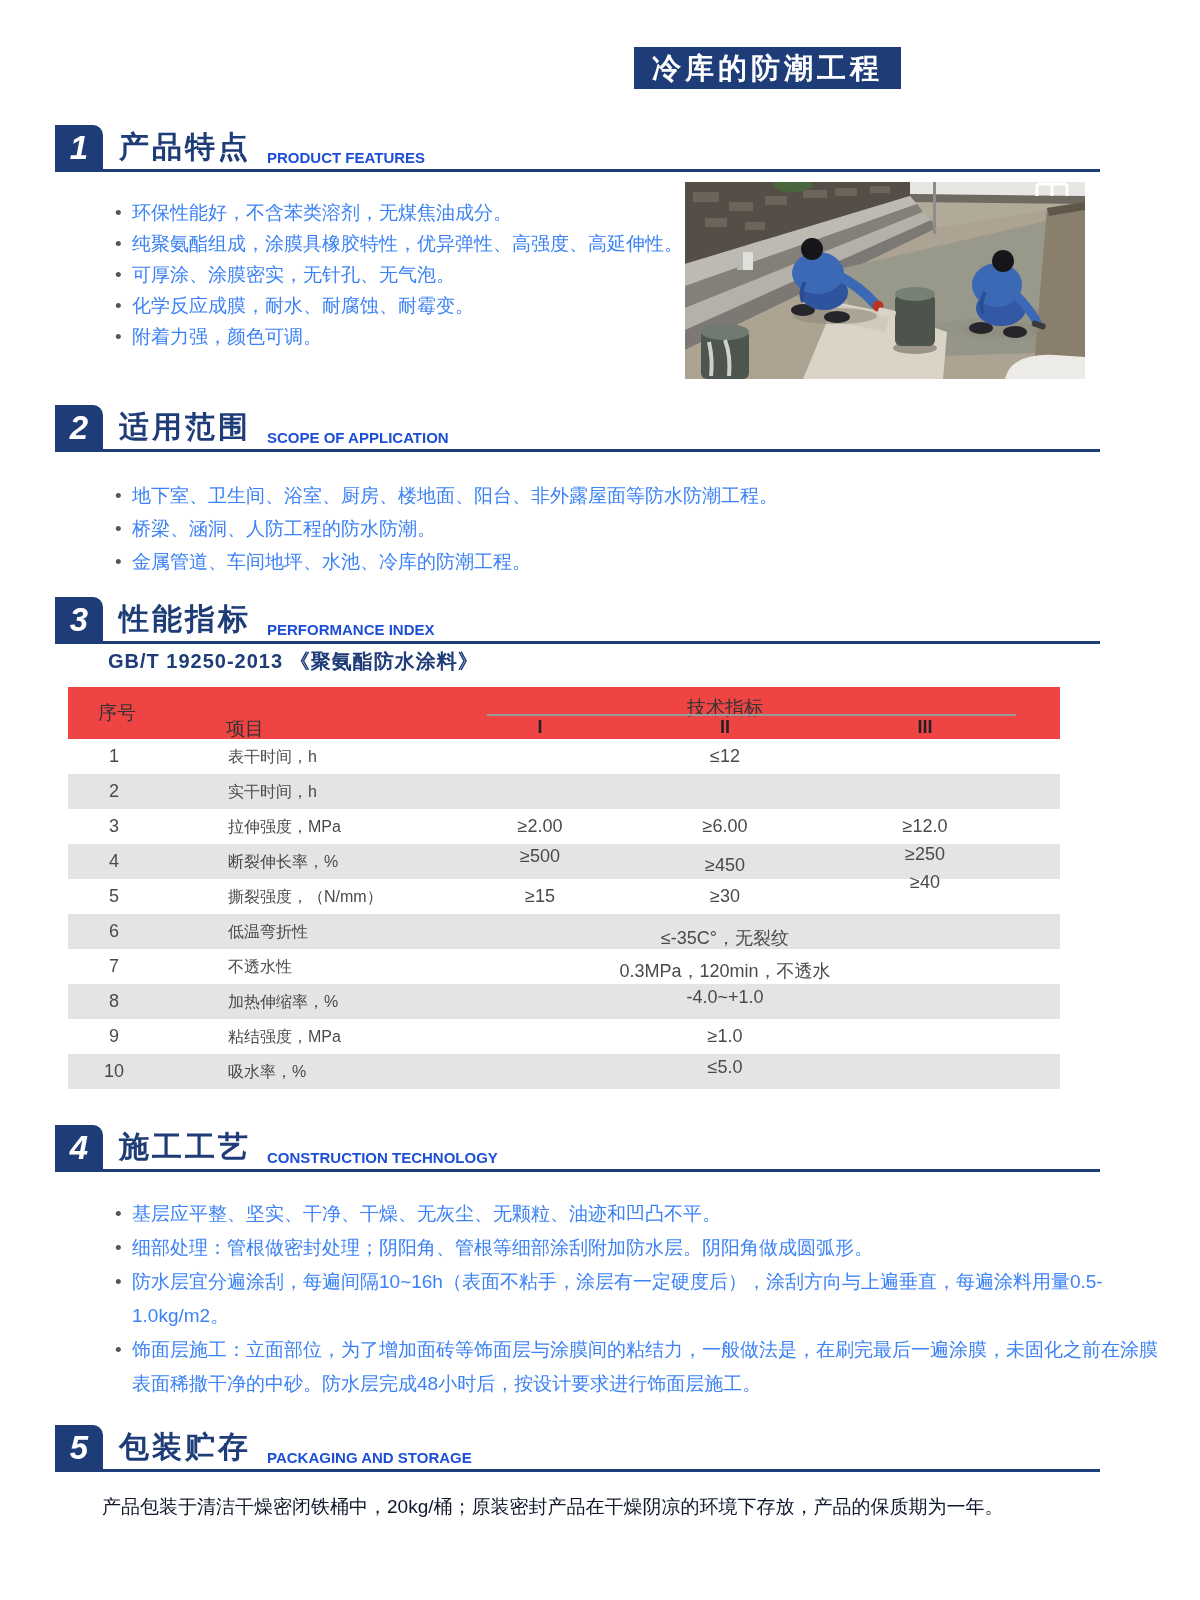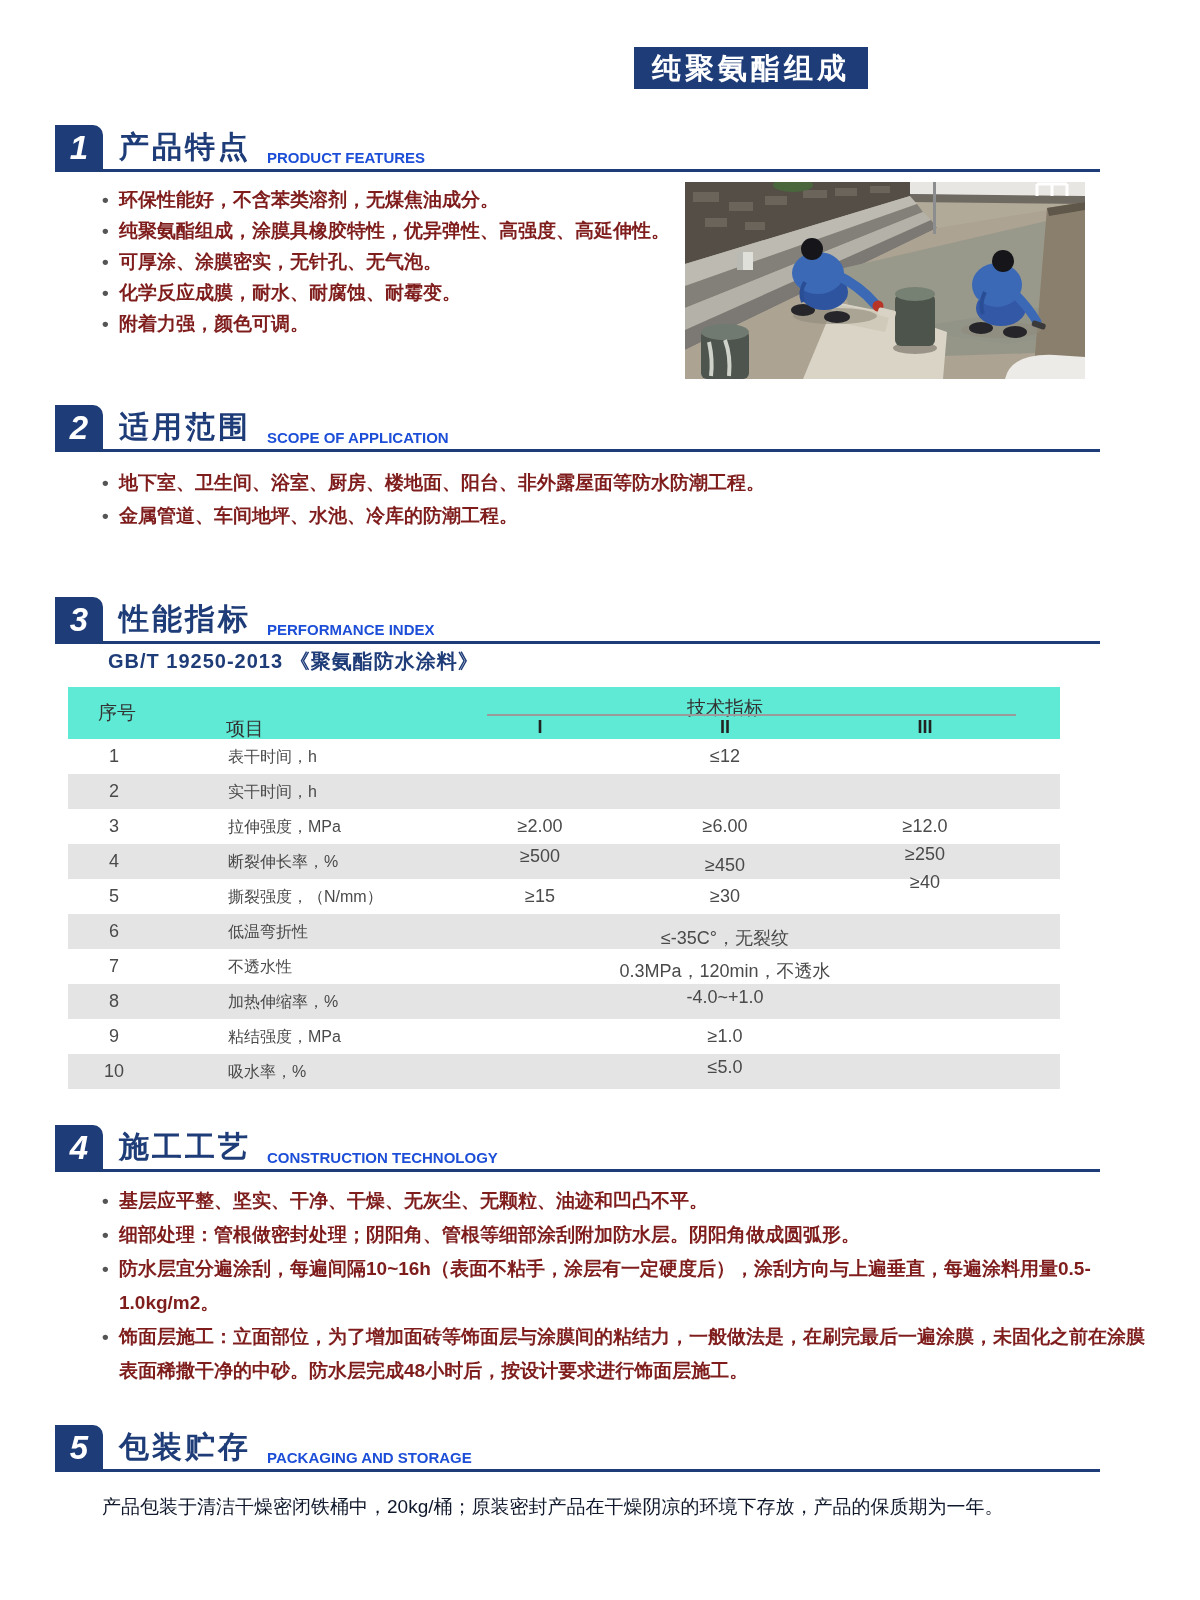--- a/index.html
+++ b/index.html
@@ -10,33 +10,33 @@
           font-size:29px;font-weight:bold;letter-spacing:4px;padding:0 18px;}
 
   
   .sec{position:absolute;left:55px;width:1045px;height:45px;border-bottom:3px solid #1e3c78;}
   .badge{position:absolute;left:0;bottom:0;width:48px;height:44px;background:#1e3c78;border-radius:0 10px 0 0;
          color:#fff;text-align:center;line-height:46px;font-size:33px;font-weight:bold;font-style:italic;}
   .t-cn{position:absolute;left:64px;bottom:1px;font-size:30px;font-weight:bold;color:#1e3c78;letter-spacing:3px;white-space:nowrap;}
   .t-en{position:absolute;left:212px;bottom:3px;font-size:15px;font-weight:bold;color:#1d4ed8;letter-spacing:0px;white-space:nowrap;}
 
   
-  ul.blist{list-style:none;margin:0;padding:0;position:absolute;font-size:19px;color:#7f1d1d;font-weight:bold;}
+  ul.blist{list-style:none;margin:13px;padding:0;position:absolute;font-size:19px;color:#3b82f6;}
   ul.blist li{position:relative;padding-left:19px;}
   ul.blist li::before{content:"•";position:absolute;left:2px;top:0;color:#555;}
   .lh31 li{line-height:31px;}
   .lh33 li{line-height:33px;}
   .lh34 li{line-height:34px;}
 
   
   .std{position:absolute;left:108px;top:648px;font-size:20px;font-weight:bold;color:#1e3c78;letter-spacing:1px;}
 
   
   .ptable{position:absolute;left:68px;top:687px;width:992px;font-size:18px;color:#4a4a4a;}
-  .thead{position:relative;height:52px;background:#5eead4;}
+  .thead{position:relative;height:52px;background:#ef4444;}
   .h-no{position:absolute;left:30px;top:0;line-height:52px;font-size:19px;color:#333;}
   .h-item{position:absolute;left:158px;top:16px;line-height:52px;font-size:19px;color:#333;}
   .h-index{position:absolute;left:457px;width:400px;top:8px;line-height:26px;text-align:center;font-size:19px;color:#333;}
   .h-line{position:absolute;left:419px;top:27px;width:529px;height:2px;background:#9a9a9a;}
   .h-sub{position:absolute;top:28px;width:130px;line-height:24px;text-align:center;font-weight:bold;color:#222;font-size:18px;}
   .h-sub.p1{left:407px;} .h-sub.p2{left:592px;} .h-sub.p3{left:792px;}
   .trow{position:relative;height:35px;line-height:35px;background:#fff;}
   .trow.g{background:#e4e4e4;}
   .c-no{position:absolute;left:24px;width:44px;text-align:center;}
   .c-item{position:absolute;left:160px;font-size:16px;white-space:nowrap;}
@@ -48,21 +48,21 @@
 
   
   .s5text{position:absolute;left:102px;top:1492px;width:1020px;font-size:19px;line-height:30px;color:#0f172a;}
 
   
   .photo{position:absolute;left:685px;top:182px;width:400px;height:197px;overflow:hidden;}
 </style>
 </head>
 <body>
 
-<div class="banner">纯聚氨酯组成</div>
+<div class="banner">冷库的防潮工程</div>
 
 <div class="sec" style="top:124px">
   <div class="badge">1</div>
   <span class="t-cn">产品特点</span>
   <span class="t-en">PRODUCT FEATURES</span>
 </div>
 
 <ul class="blist lh31" style="top:184px;left:100px;width:600px">
   <li>环保性能好，不含苯类溶剂，无煤焦油成分。</li>
   <li>纯聚氨酯组成，涂膜具橡胶特性，优异弹性、高强度、高延伸性。</li>
@@ -156,20 +156,21 @@
 </div>
 
 <div class="sec" style="top:404px">
   <div class="badge">2</div>
   <span class="t-cn">适用范围</span>
   <span class="t-en">SCOPE OF APPLICATION</span>
 </div>
 
 <ul class="blist lh33" style="top:466px;left:100px;width:940px">
   <li>地下室、卫生间、浴室、厨房、楼地面、阳台、非外露屋面等防水防潮工程。</li>
+  <li>桥梁、涵洞、人防工程的防水防潮。</li>
   <li>金属管道、车间地坪、水池、冷库的防潮工程。</li>
 </ul>
 
 <div class="sec" style="top:596px">
   <div class="badge">3</div>
   <span class="t-cn">性能指标</span>
   <span class="t-en">PERFORMANCE INDEX</span>
 </div>
 
 <div class="std">GB/T 19250-2013 《聚氨酯防水涂料》</div>

